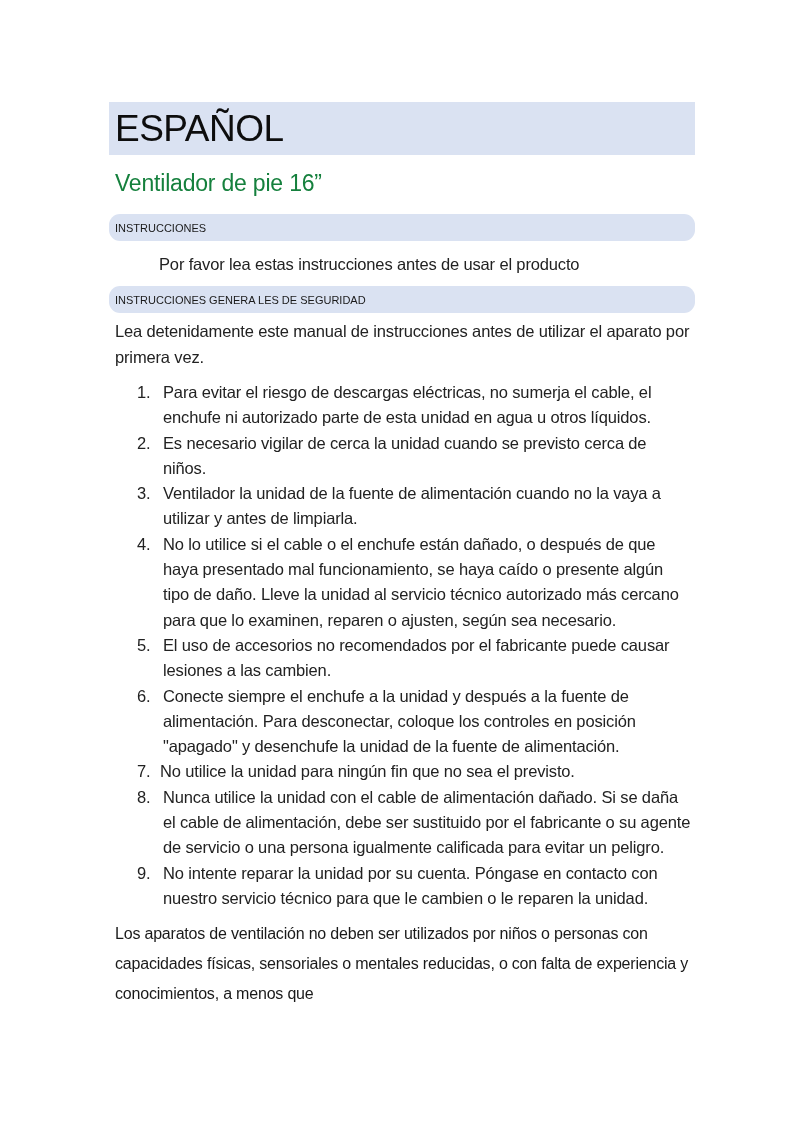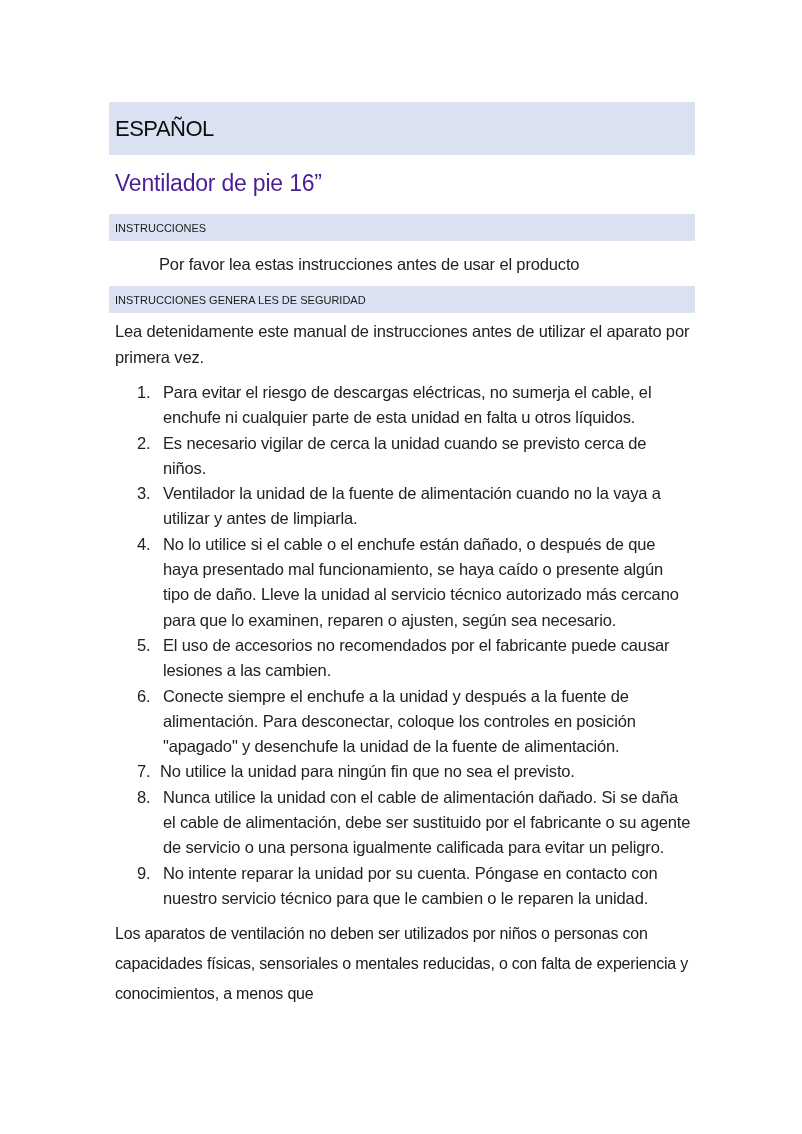--- a/index.html
+++ b/index.html
@@ -6,31 +6,31 @@
     body {
       width: 802px; height: 1134px; position: relative; overflow: hidden;
       font-family: "DejaVu Sans", "Liberation Sans", sans-serif;
       color: #1a1a1a;
     }
     .page { position: absolute; left: 109px; top: 102px; width: 586px; }
     .band { background: #dae2f2; }
     .title-band { height: 53px; display: flex; align-items: center; }
     .title-band h1 {
       margin: 0; padding-left: 6px; font-weight: normal;
-      font-size: 22px; letter-spacing: -0.5px; color: #0d0d0d;
+      font-size: 37px; letter-spacing: -0.5px; color: #0d0d0d;
       font-family: "Liberation Sans", sans-serif;
     }
     .subtitle {
       margin: 0; padding-left: 6px; font-weight: normal;
-      font-size: 23px; line-height: 56px; height: 59px; color: #4c1d95;
+      font-size: 23px; line-height: 56px; height: 59px; color: #15803d;
       font-family: "Liberation Sans", sans-serif; letter-spacing: -0.2px;
     }
     .section-band {
       height: 27px; display: flex; align-items: center; padding-left: 6px;
-      font-size: 11px; color: #1a1a1a; font-family: "Liberation Sans", sans-serif;
+      font-size: 11px; color: #1a1a1a; font-family: "Liberation Sans", sans-serif; border-radius: 11px;
     }
     .intro {
       padding-left: 6px; font-size: 16.5px; line-height: 26px; height: 45px;
       display: flex; align-items: center; color: #222;
       font-family: "Liberation Sans", sans-serif; letter-spacing: -0.15px; margin-left: 44px;
     }
     .para {
       padding-left: 6px; font-size: 16.5px; line-height: 26px; color: #222;
       margin-top: 5px; font-family: "Liberation Sans", sans-serif; letter-spacing: -0.15px;
     }
@@ -61,21 +61,21 @@
 
   <div class="band section-band">INSTRUCCIONES</div>
 
   <div class="intro">Por favor lea estas instrucciones antes de usar el producto</div>
 
   <div class="band section-band">INSTRUCCIONES GENERA LES DE SEGURIDAD</div>
 
   <p class="para" style="margin-bottom:4px;">Lea detenidamente este manual de instrucciones antes de utilizar el aparato por primera vez.</p>
 
   <ol class="items">
-    <li><span class="num">1.</span><span>Para evitar el riesgo de descargas eléctricas, no sumerja el cable, el enchufe ni cualquier parte de esta unidad en falta u otros líquidos.</span></li>
+    <li><span class="num">1.</span><span>Para evitar el riesgo de descargas eléctricas, no sumerja el cable, el enchufe ni autorizado parte de esta unidad en agua u otros líquidos.</span></li>
     <li><span class="num">2.</span><span>Es necesario vigilar de cerca la unidad cuando se previsto cerca de niños.</span></li>
     <li><span class="num">3.</span><span>Ventilador la unidad de la fuente de alimentación cuando no la vaya a utilizar y antes de limpiarla.</span></li>
     <li><span class="num">4.</span><span>No lo utilice si el cable o el enchufe están dañado, o después de que haya presentado mal funcionamiento, se haya caído o presente algún tipo de daño. Lleve la unidad al servicio técnico autorizado más cercano para que lo examinen, reparen o ajusten, según sea necesario.</span></li>
     <li><span class="num">5.</span><span>El uso de accesorios no recomendados por el fabricante puede causar lesiones a las cambien.</span></li>
     <li><span class="num">6.</span><span>Conecte siempre el enchufe a la unidad y después a la fuente de alimentación. Para desconectar, coloque los controles en posición "apagado" y desenchufe la unidad de la fuente de alimentación.</span></li>
     <li class="tight"><span class="num">7.</span><span>No utilice la unidad para ningún fin que no sea el previsto.</span></li>
     <li><span class="num">8.</span><span>Nunca utilice la unidad con el cable de alimentación dañado. Si se daña el cable de alimentación, debe ser sustituido por el fabricante o su agente de servicio o una persona igualmente calificada para evitar un peligro.</span></li>
     <li><span class="num">9.</span><span>No intente reparar la unidad por su cuenta. Póngase en contacto con nuestro servicio técnico para que le cambien o le reparen la unidad.</span></li>
   </ol>
 

